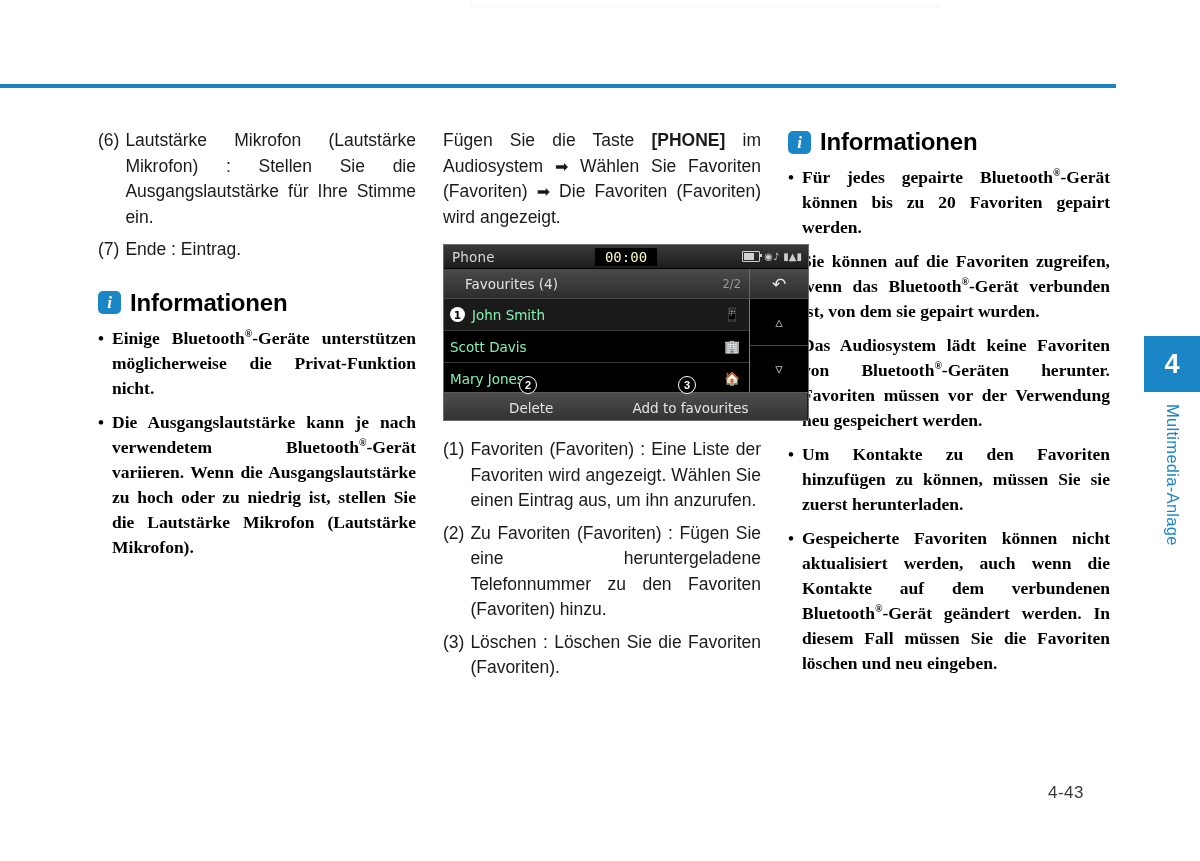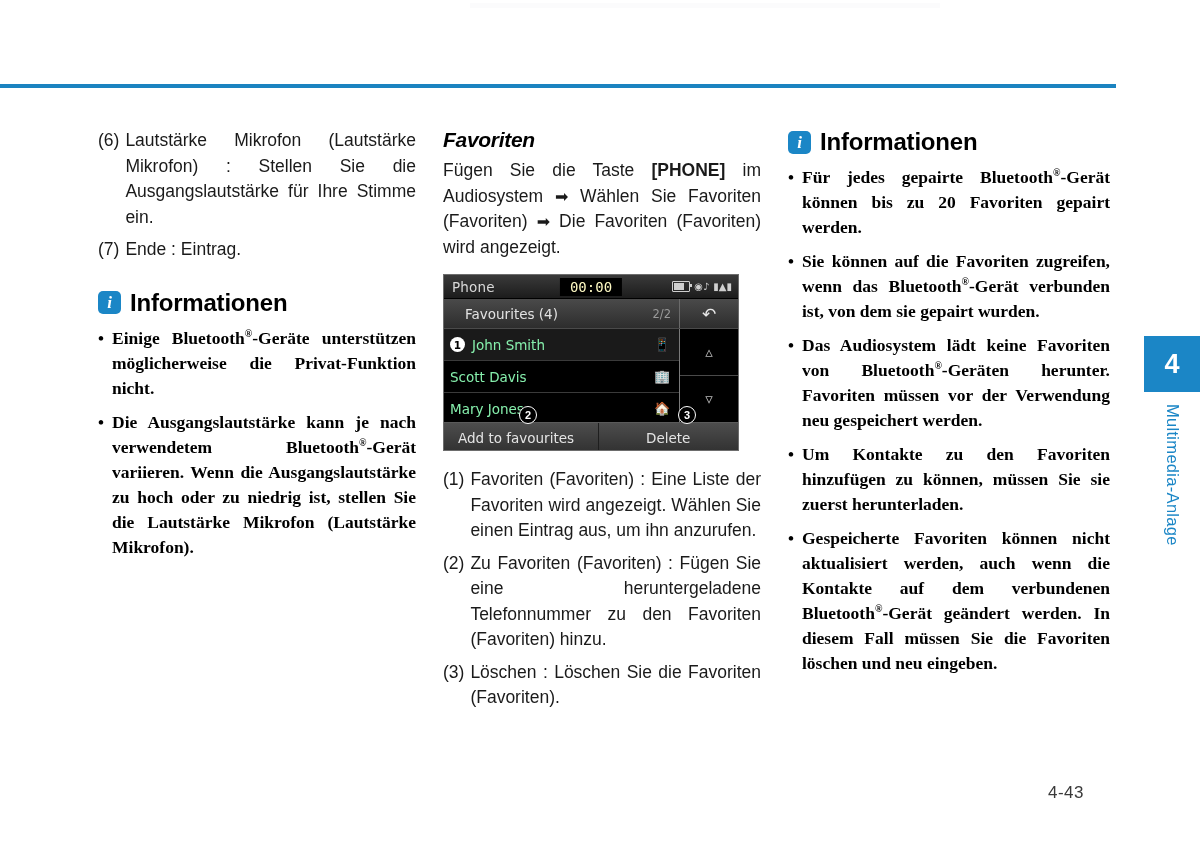--- a/index.html
+++ b/index.html
@@ -144,21 +144,21 @@
   .sec-para b { font-weight: bold; }
   .arrow { font-size: 16px; }
 
   
   .device-wrap {
     position: relative;
     width: 315px;
     margin: 0 0 16px 0;
   }
   .device {
-    width: 296px;
+    width: 366px;
     height: 177px;
     background: #000;
     border: 1px solid #6d6d6d;
     box-sizing: border-box;
     position: relative;
     overflow: hidden;
     font-family: "DejaVu Sans", sans-serif;
   }
   
   .dev-titlebar {
@@ -424,21 +424,20 @@
         </li>
         <li>
           <span class="bullet">•</span>
           <span class="itxt">Die Ausgangslautstärke kann je nach verwendetem Bluetooth<sup class="reg">®</sup>-Gerät variieren. Wenn die Ausgangslautstärke zu hoch oder zu niedrig ist, stellen Sie die Lautstärke Mikrofon (Lautstärke Mikrofon).</span>
         </li>
       </ul>
     </div>
 
     <div class="col col-2">
 
-      <h2 class="sec-title">Favoriten</h2>
 
       <p class="sec-para"><span>Fügen Sie die Taste </span><b>[PHONE]</b><span> im Audiosystem </span><span class="arrow">➡</span><span> Wählen Sie Favoriten (Favoriten) </span><span class="arrow">➡</span><span> Die Favoriten (Favoriten) wird angezeigt.</span></p>
 
       <div class="device-wrap">
         <div class="device">
 
           <div class="dev-titlebar">
             <div class="dev-title">Phone</div>
             <div class="dev-clock">00:00</div>
             <div class="dev-status">
@@ -484,22 +483,22 @@
               <div class="scroll-btn top">
                 <span>▵</span>
               </div>
               <div class="scroll-btn">
                 <span>▿</span>
               </div>
             </div>
           </div>
 
           <div class="dev-foot">
+            <div class="foot-btn">Delete</div>
             <div class="foot-btn left">Add to favourites</div>
-            <div class="foot-btn">Delete</div>
           </div>
 
         </div>
         <div class="callout-ov callout-2">2</div>
         <div class="callout-ov callout-3">3</div>
       </div>
 
       <div class="num-item">
         <span class="num">(1)</span>
         <span class="txt">Favoriten (Favoriten) : Eine Liste der Favoriten wird angezeigt. Wählen Sie einen Eintrag aus, um ihn anzurufen.</span>

